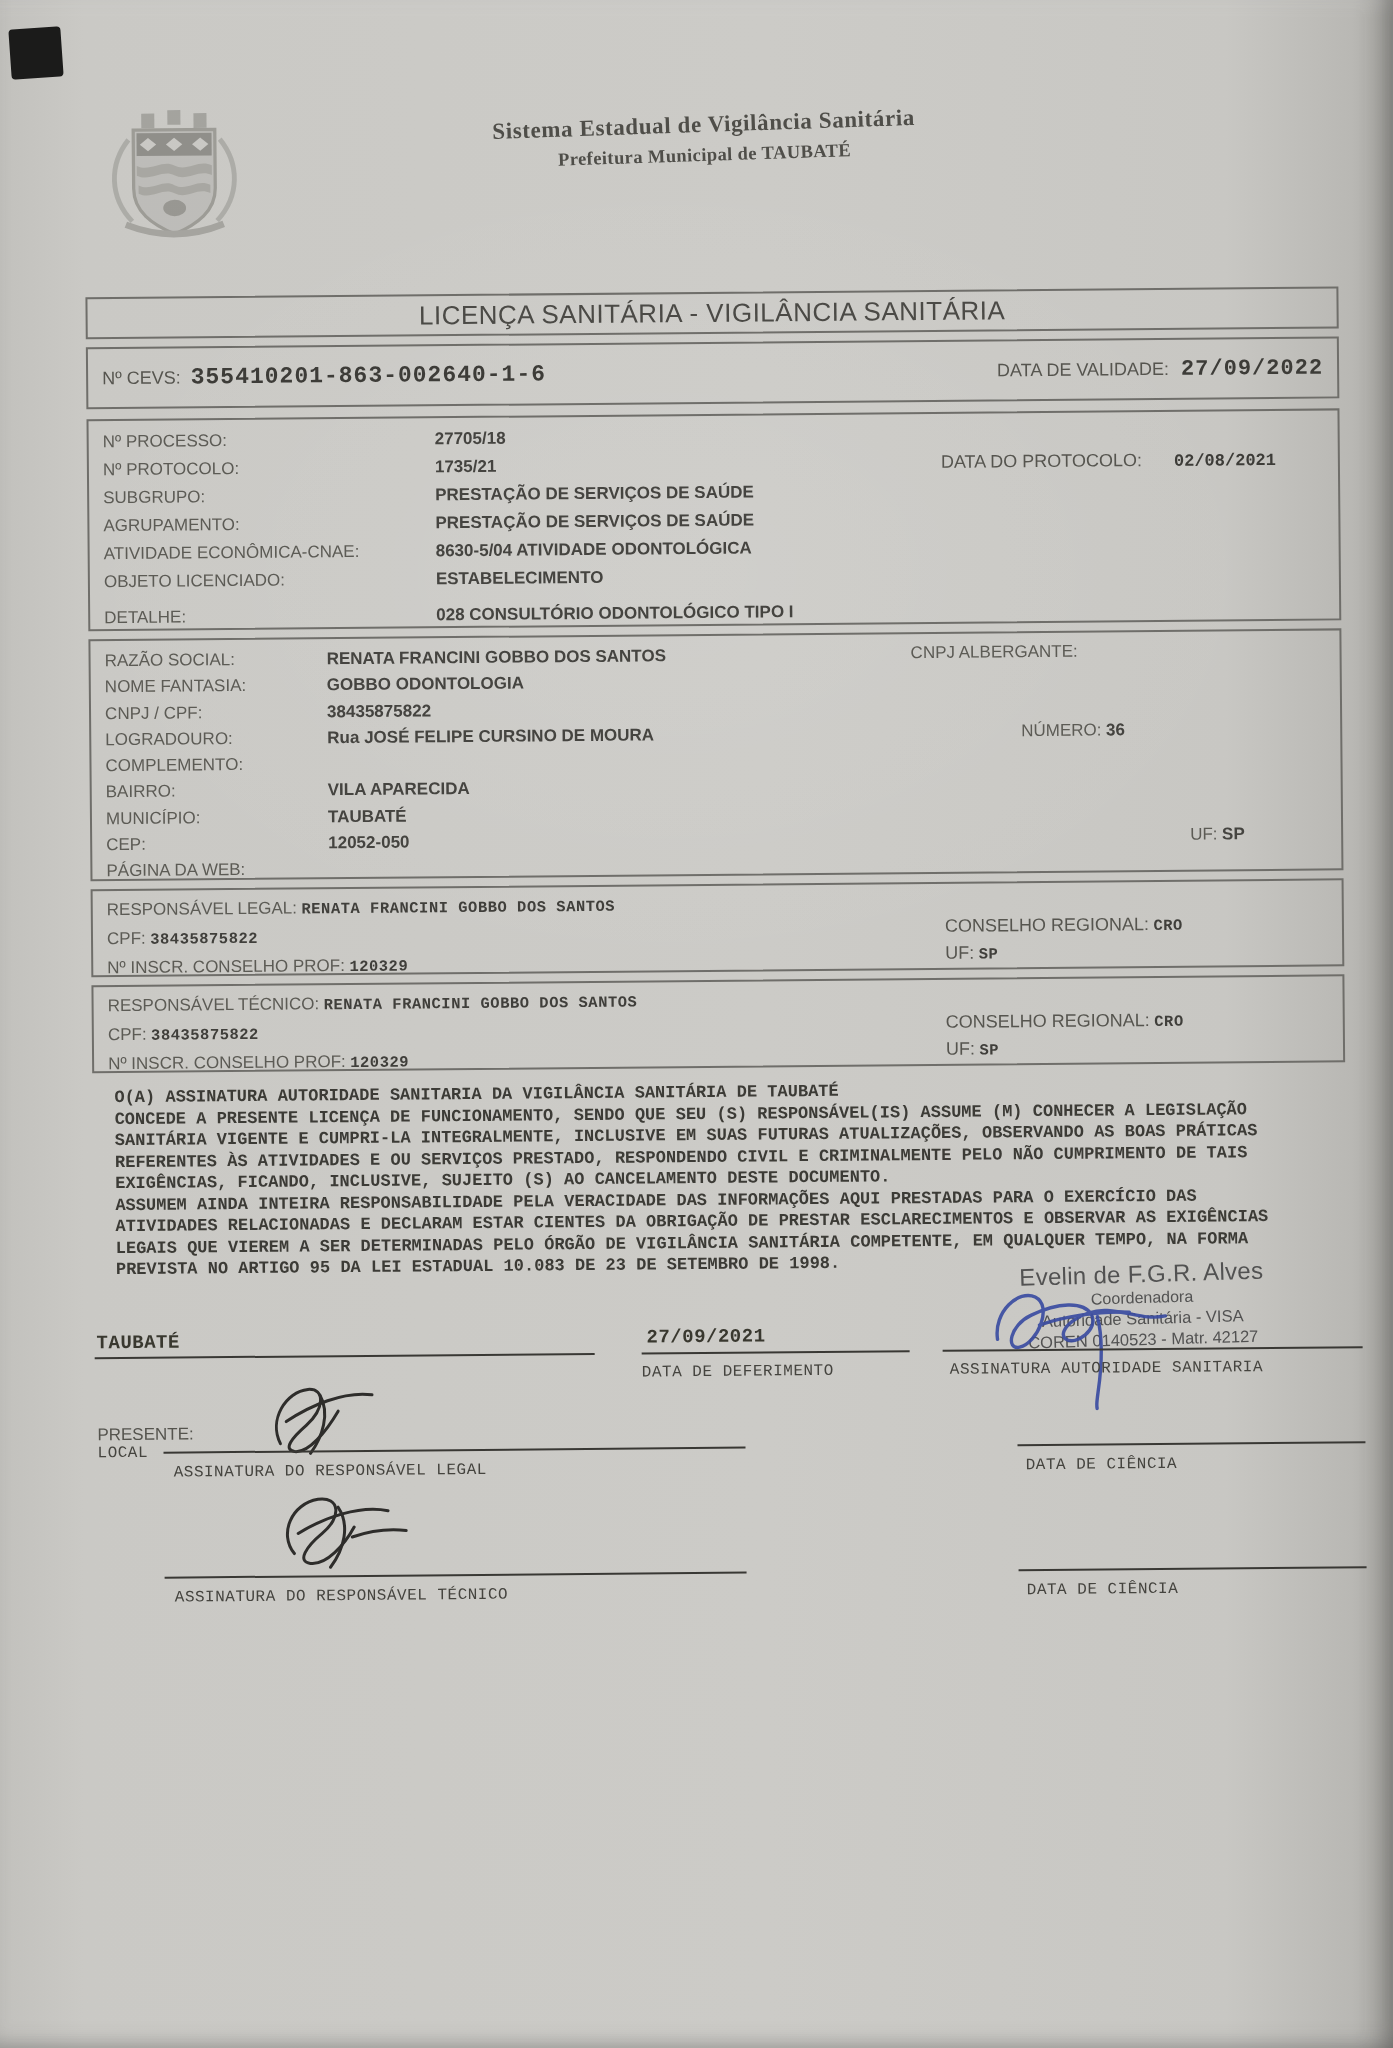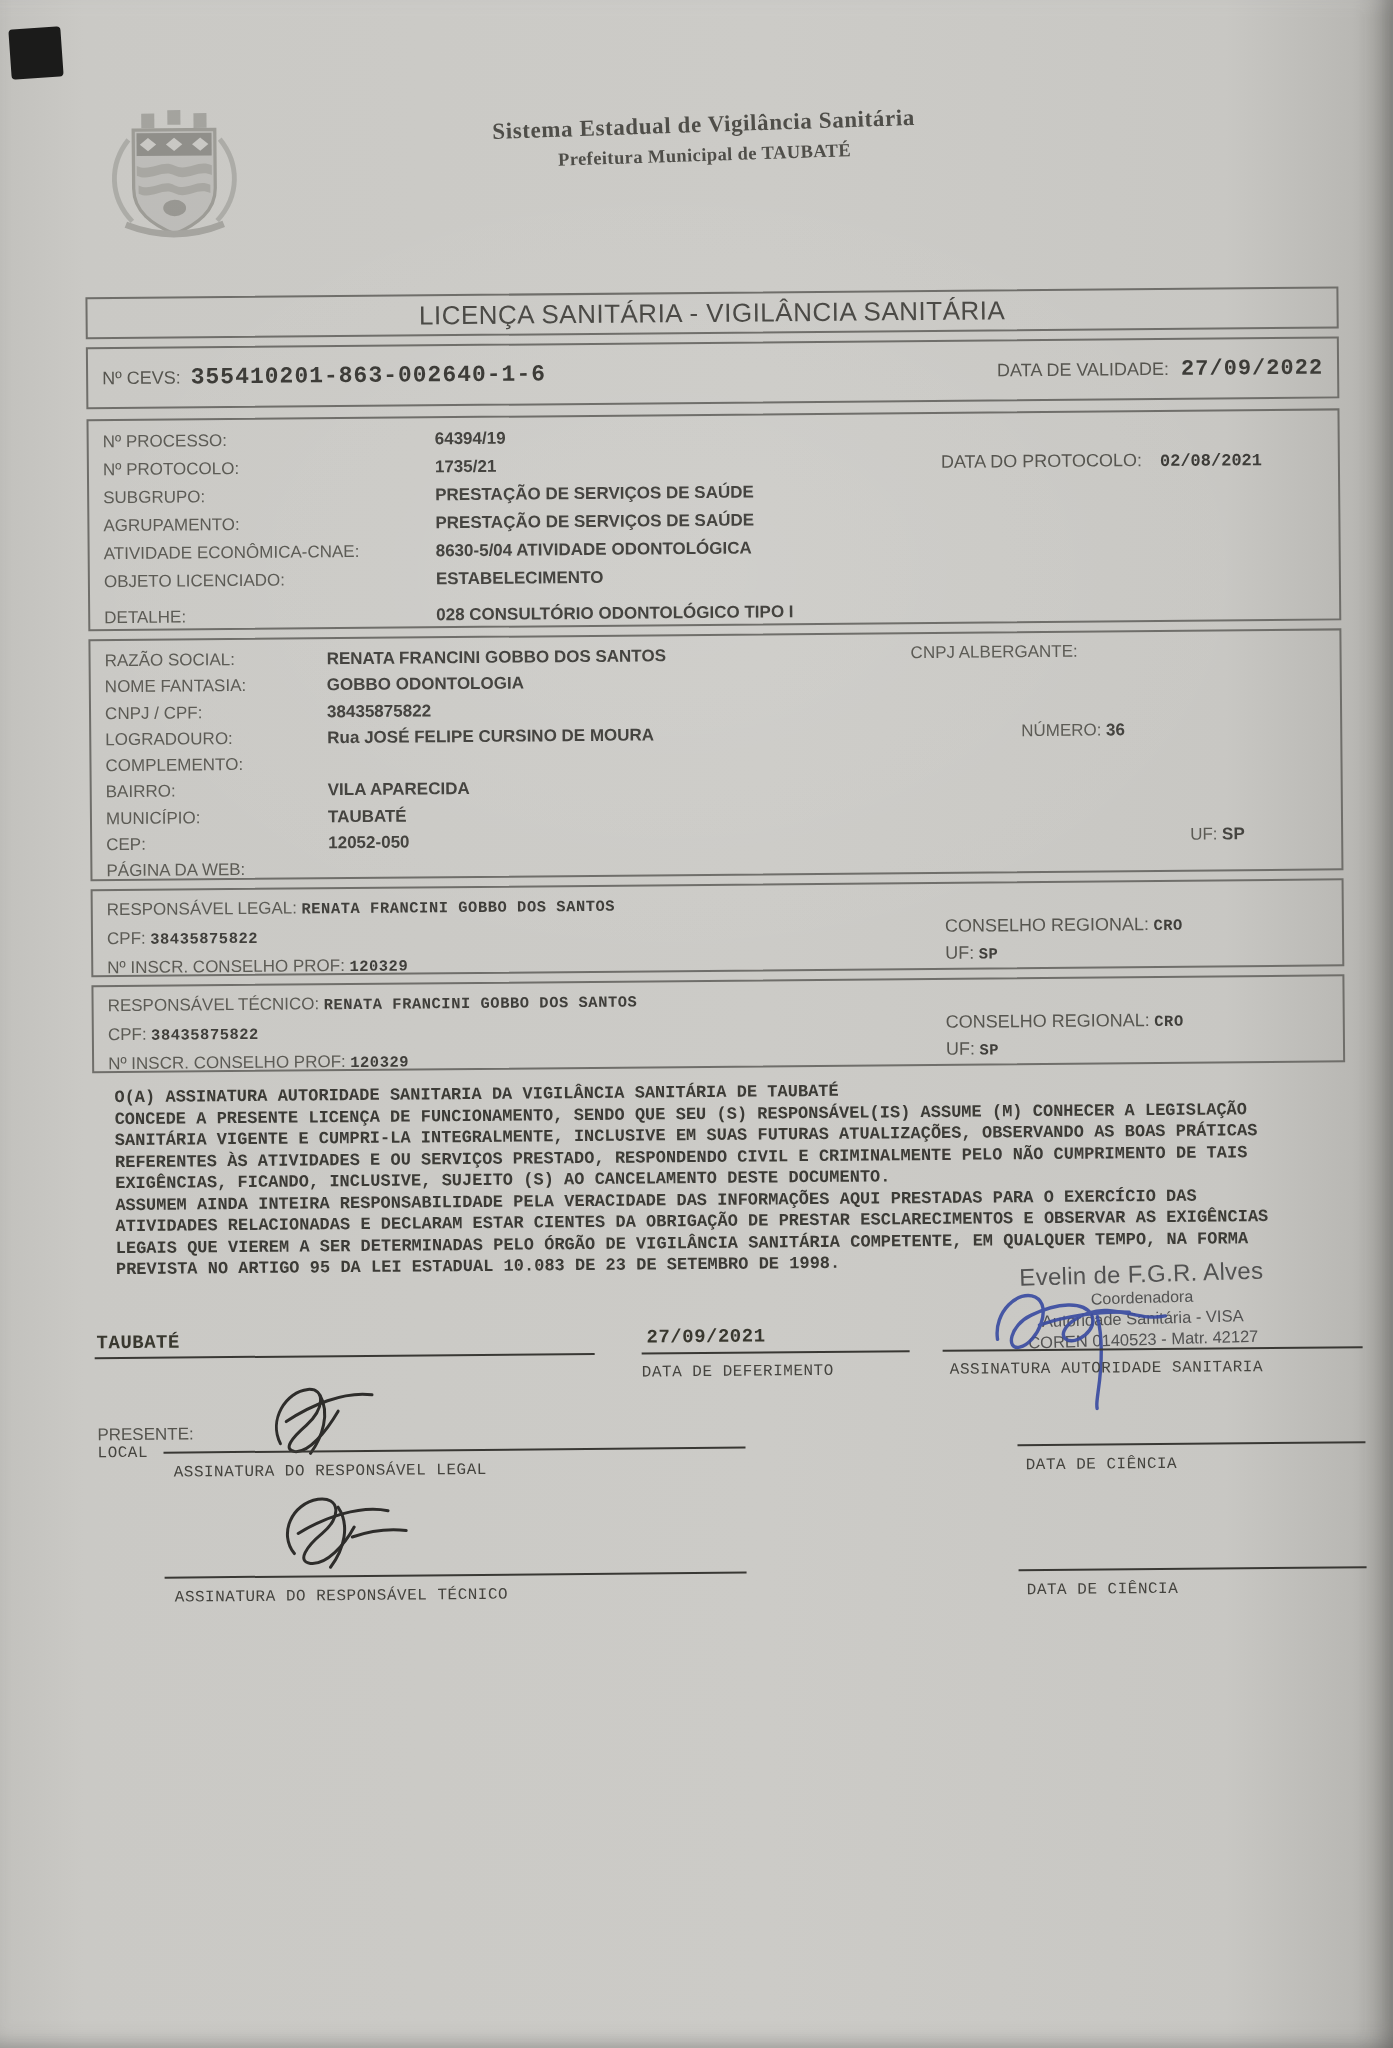--- a/index.html
+++ b/index.html
@@ -113,42 +113,42 @@
         <span class="val-mono cevs-num">355410201-863-002640-1-6</span>
       </div>
       <div class="validity">
         <span class="lbl-lg">DATA DE VALIDADE:</span>
         <span class="val-mono cevs-date">27/09/2022</span>
       </div>
     </div>
 
     <div class="box process-box">
       <div class="p-row">
-        <span class="lbl">Nº PROCESSO:</span><span class="val-sans">64394/19</span>
+        <span class="lbl">Nº PROCESSO:</span><span class="val-sans">27705/18</span>
       </div>
       <div class="p-row">
         <span class="lbl">Nº PROTOCOLO:</span><span class="val-sans">1735/21</span>
       </div>
       <div class="p-row">
         <span class="lbl">SUBGRUPO:</span><span class="val-sans">PRESTAÇÃO DE SERVIÇOS DE SAÚDE</span>
       </div>
       <div class="p-row">
         <span class="lbl">AGRUPAMENTO:</span><span class="val-sans">PRESTAÇÃO DE SERVIÇOS DE SAÚDE</span>
       </div>
       <div class="p-row">
         <span class="lbl">ATIVIDADE ECONÔMICA-CNAE:</span><span class="val-sans">8630-5/04 ATIVIDADE ODONTOLÓGICA</span>
       </div>
       <div class="p-row">
         <span class="lbl">OBJETO LICENCIADO:</span><span class="val-sans">ESTABELECIMENTO</span>
       </div>
       <div class="p-row detail-row">
         <span class="lbl">DETALHE:</span><span class="val-sans">028 CONSULTÓRIO ODONTOLÓGICO TIPO I</span>
       </div>
       <div class="protocol-date">
-        <span class="lbl-lg">DATA DO PROTOCOLO:</span><span class="val-mono" style="font-size:17px; margin-left:18px;">02/08/2021</span>
+        <span class="lbl-lg">DATA DO PROTOCOLO:</span><span class="val-mono" style="font-size:17px; margin-left:32px;">02/08/2021</span>
       </div>
     </div>
 
     <div class="box estab-box">
       <div class="e-row">
         <span class="lbl">RAZÃO SOCIAL:</span><span class="val-sans">RENATA FRANCINI GOBBO DOS SANTOS</span>
       </div>
       <div class="e-row">
         <span class="lbl">NOME FANTASIA:</span><span class="val-sans">GOBBO ODONTOLOGIA</span>
       </div>

